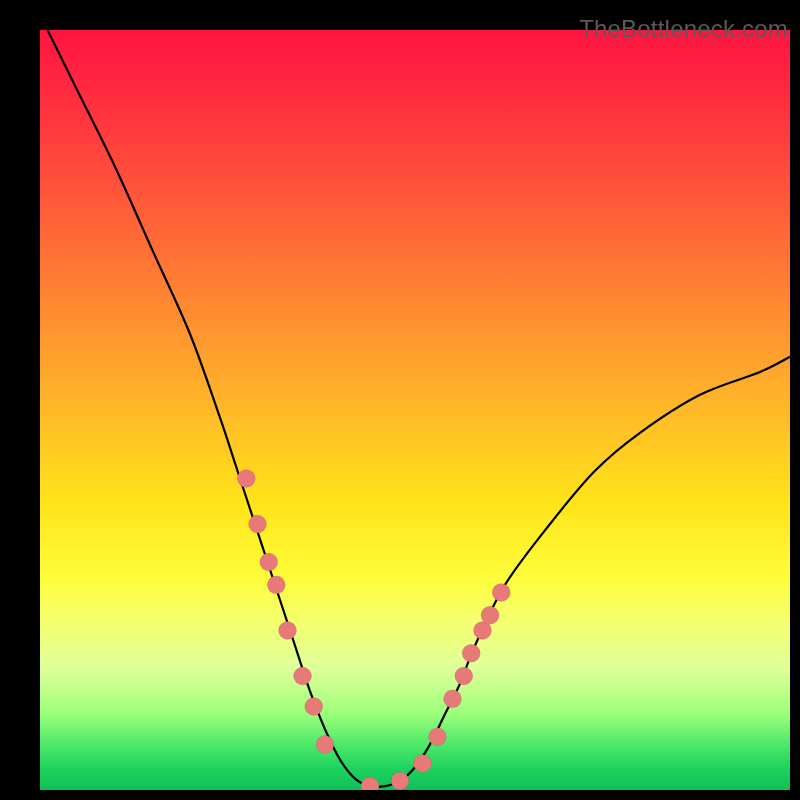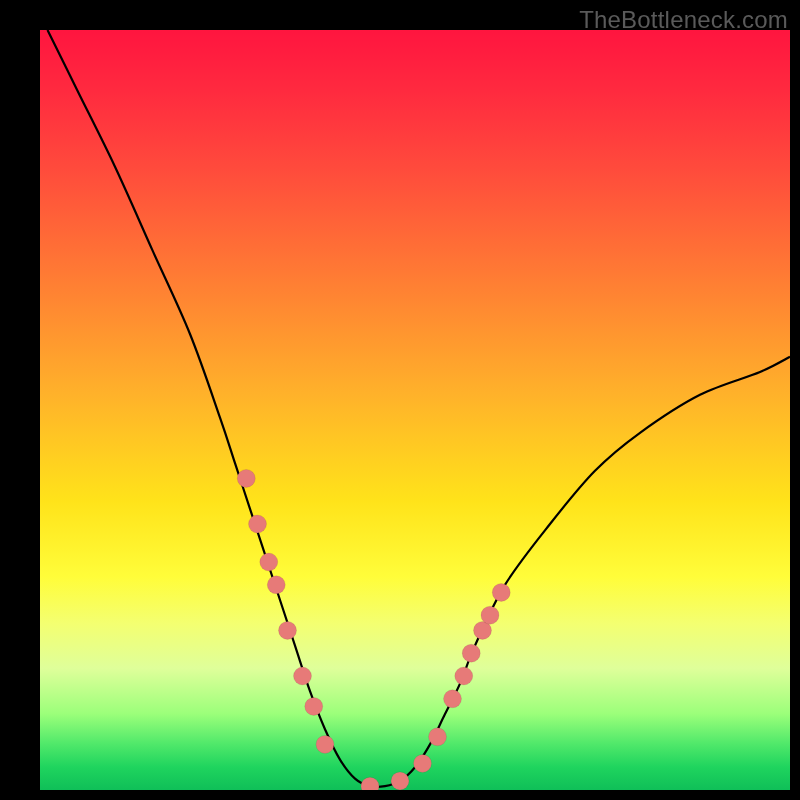--- a/index.html
+++ b/index.html
@@ -35,21 +35,21 @@
       #f4ff70 78%,
       #dfff9a 84%,
       #9bff7a 90%,
       #4fe86a 94%,
       #1fd45e 97%,
       #0fbf58 100%
     );
   }
   .watermark {
     position: absolute;
-    top: 6px;
+    top: 15px;
     right: 12px;
     color: #5a5a5a;
     font-size: 24px;
     font-weight: 500;
     letter-spacing: 0.2px;
     z-index: 5;
     user-select: none;
   }
   svg.curve {
     position: absolute;

